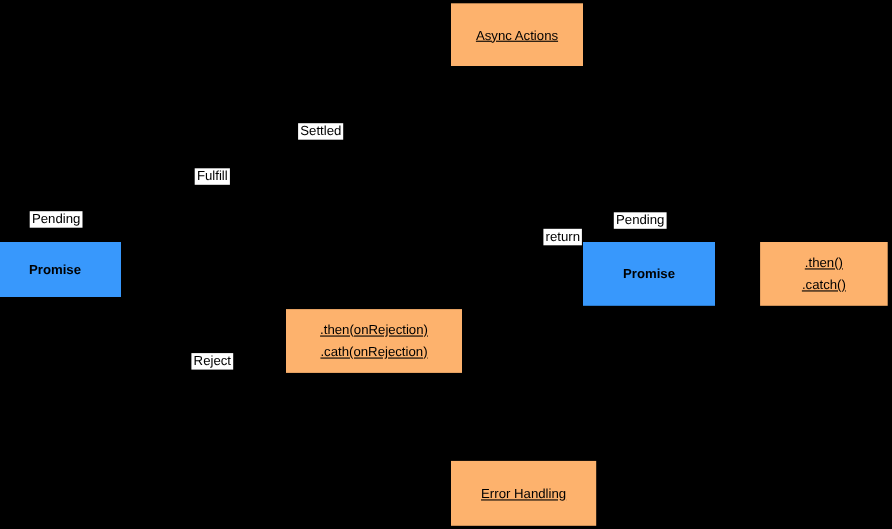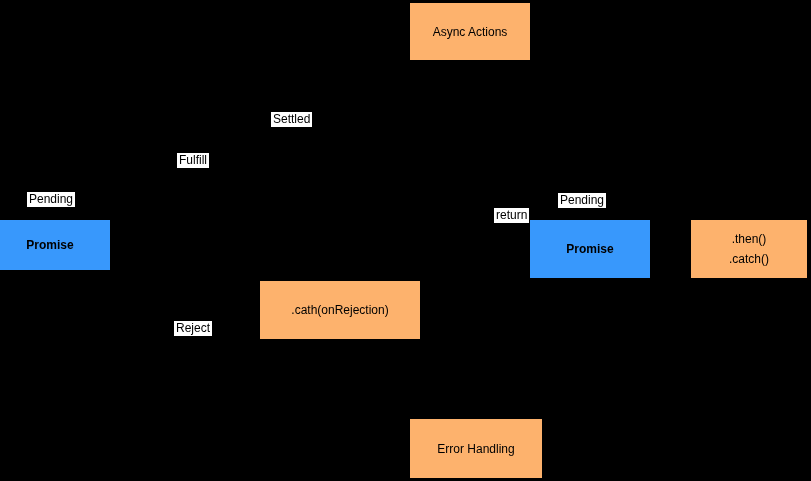--- a/index.html
+++ b/index.html
@@ -20,21 +20,21 @@
     position: absolute;
     display: flex;
     flex-direction: column;
     align-items: center;
     justify-content: center;
     text-align: center;
     font-size: 12px;
     line-height: 20px;
     color: var(--text, #000000);
   }
-  .node.orange { background: var(--node-orange, #FDB26D); }
+  .node.orange { background: var(--node-orange, #FDB26D); text-decoration: underline; }
   .node.blue   { background: var(--node-blue, #3898FC); }
   .node.bold   { font-weight: bold; }
 
   .chip {
     position: absolute;
     background: var(--label-background, #FFFFFF);
     color: var(--text, #000000);
     font-size: 12px;
     line-height: 13px;
     padding: 1px 2px;
@@ -74,20 +74,21 @@
   </div>
 
   <div class="chip" id="label-settled">Settled</div>
 
   <div class="chip" id="label-fulfill">Fulfill</div>
 
 
   <div class="chip" id="label-reject">Reject</div>
 
   <div class="node orange" id="then-rejection">
+    <span>.then(onRejection)</span>
     <span>.cath(onRejection)</span>
   </div>
 
   <div class="chip" id="label-return">return</div>
 
   <div class="chip" id="label-pending-right">Pending</div>
 
   <div class="node blue bold" id="promise-right">
     <span>Promise</span>
   </div>

